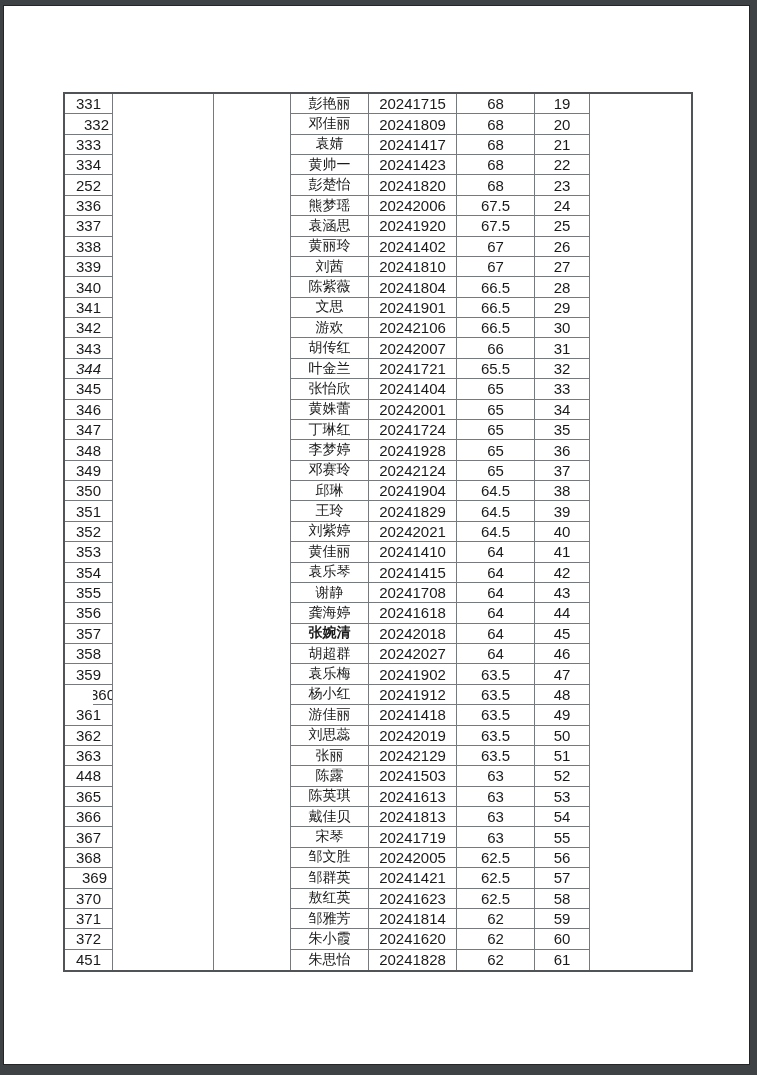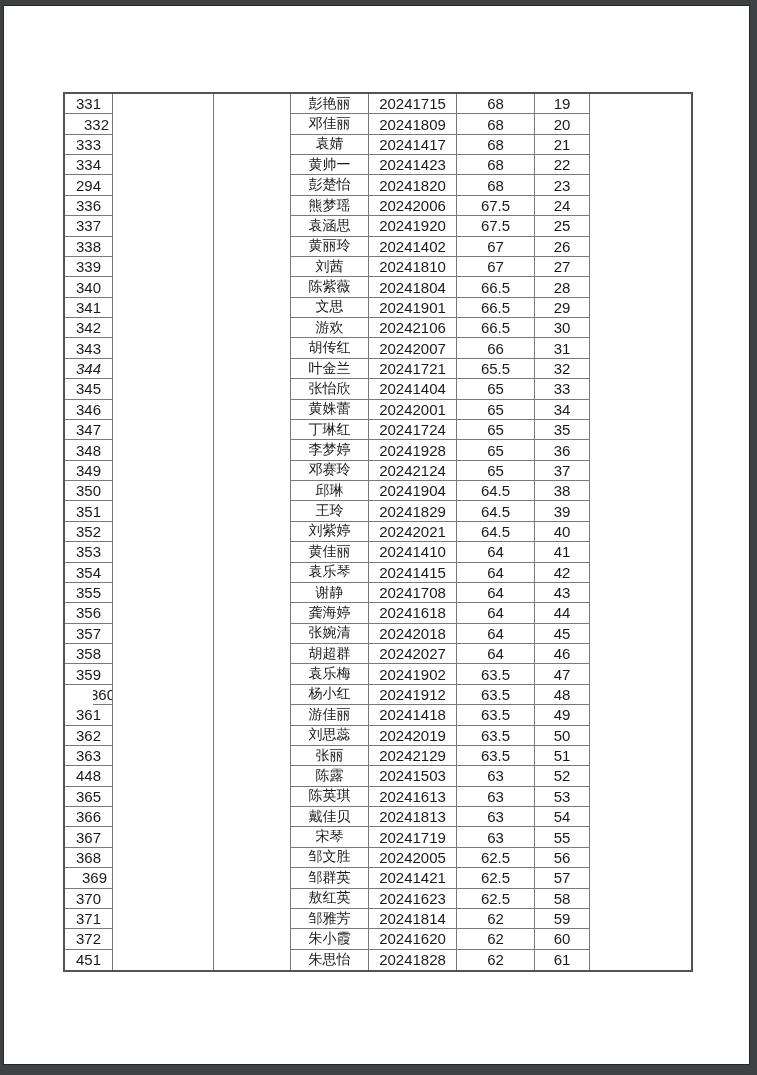--- a/index.html
+++ b/index.html
@@ -76,21 +76,21 @@
         <div class="cell" style="grid-area: 3 / 1;">333</div>
         <div class="cell cjk" style="grid-area: 3 / 4;">袁婧</div>
         <div class="cell" style="grid-area: 3 / 5;">20241417</div>
         <div class="cell" style="grid-area: 3 / 6;">68</div>
         <div class="cell" style="grid-area: 3 / 7;">21</div>
         <div class="cell" style="grid-area: 4 / 1;">334</div>
         <div class="cell cjk" style="grid-area: 4 / 4;">黄帅一</div>
         <div class="cell" style="grid-area: 4 / 5;">20241423</div>
         <div class="cell" style="grid-area: 4 / 6;">68</div>
         <div class="cell" style="grid-area: 4 / 7;">22</div>
-        <div class="cell" style="grid-area: 5 / 1;">294</div>
+        <div class="cell" style="grid-area: 5 / 1;">252</div>
         <div class="cell cjk" style="grid-area: 5 / 4;">彭楚怡</div>
         <div class="cell" style="grid-area: 5 / 5;">20241820</div>
         <div class="cell" style="grid-area: 5 / 6;">68</div>
         <div class="cell" style="grid-area: 5 / 7;">23</div>
         <div class="cell" style="grid-area: 6 / 1;">336</div>
         <div class="cell cjk" style="grid-area: 6 / 4;">熊梦瑶</div>
         <div class="cell" style="grid-area: 6 / 5;">20242006</div>
         <div class="cell" style="grid-area: 6 / 6;">67.5</div>
         <div class="cell" style="grid-area: 6 / 7;">24</div>
         <div class="cell" style="grid-area: 7 / 1;">337</div>
@@ -187,21 +187,21 @@
         <div class="cell cjk" style="grid-area: 25 / 4;">谢静</div>
         <div class="cell" style="grid-area: 25 / 5;">20241708</div>
         <div class="cell" style="grid-area: 25 / 6;">64</div>
         <div class="cell" style="grid-area: 25 / 7;">43</div>
         <div class="cell" style="grid-area: 26 / 1;">356</div>
         <div class="cell cjk" style="grid-area: 26 / 4;">龚海婷</div>
         <div class="cell" style="grid-area: 26 / 5;">20241618</div>
         <div class="cell" style="grid-area: 26 / 6;">64</div>
         <div class="cell" style="grid-area: 26 / 7;">44</div>
         <div class="cell" style="grid-area: 27 / 1;">357</div>
-        <div class="cell cjk" style="grid-area: 27 / 4;">张婉清</div>
+        <div class="cell cjk" style="grid-area: 27 / 4; font-weight: bold;">张婉清</div>
         <div class="cell" style="grid-area: 27 / 5;">20242018</div>
         <div class="cell" style="grid-area: 27 / 6;">64</div>
         <div class="cell" style="grid-area: 27 / 7;">45</div>
         <div class="cell" style="grid-area: 28 / 1;">358</div>
         <div class="cell cjk" style="grid-area: 28 / 4;">胡超群</div>
         <div class="cell" style="grid-area: 28 / 5;">20242027</div>
         <div class="cell" style="grid-area: 28 / 6;">64</div>
         <div class="cell" style="grid-area: 28 / 7;">46</div>
         <div class="cell" style="grid-area: 29 / 1;">359</div>
         <div class="cell cjk" style="grid-area: 29 / 4;">袁乐梅</div>

